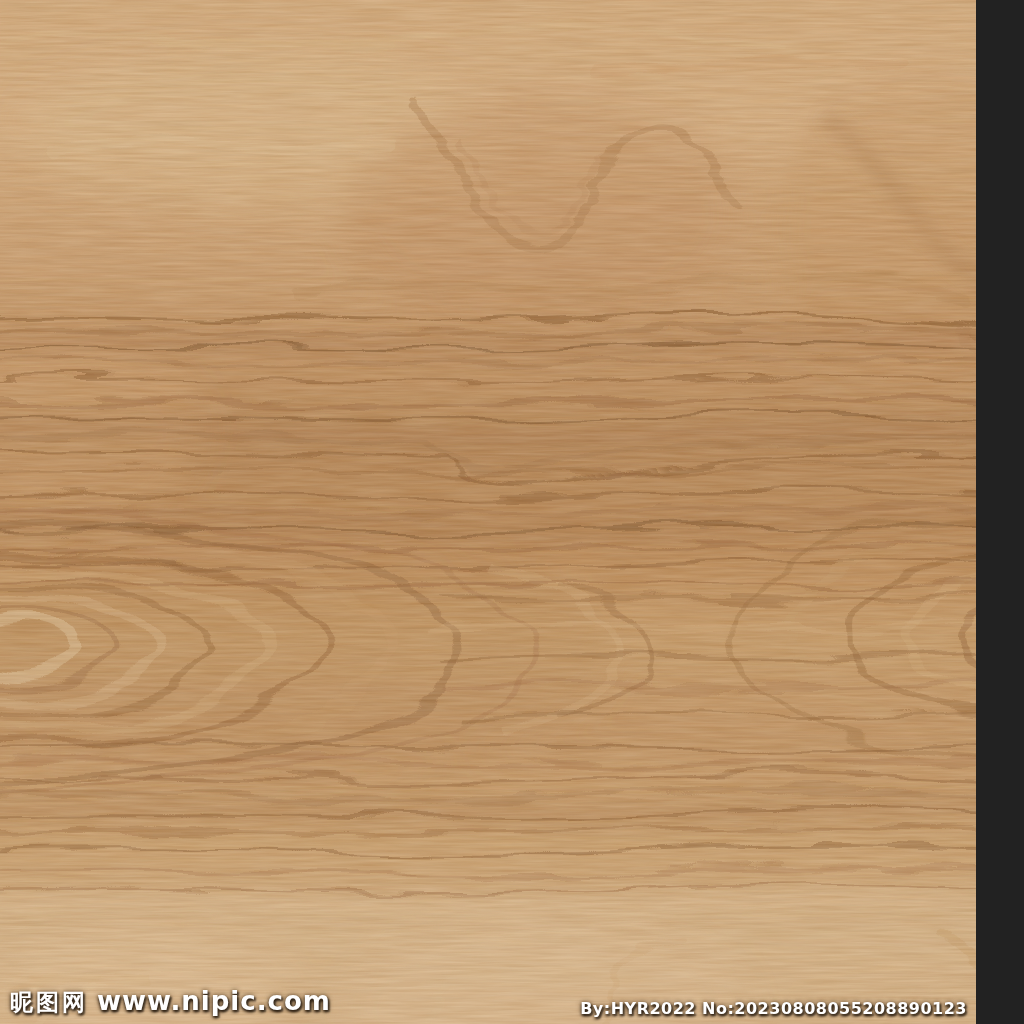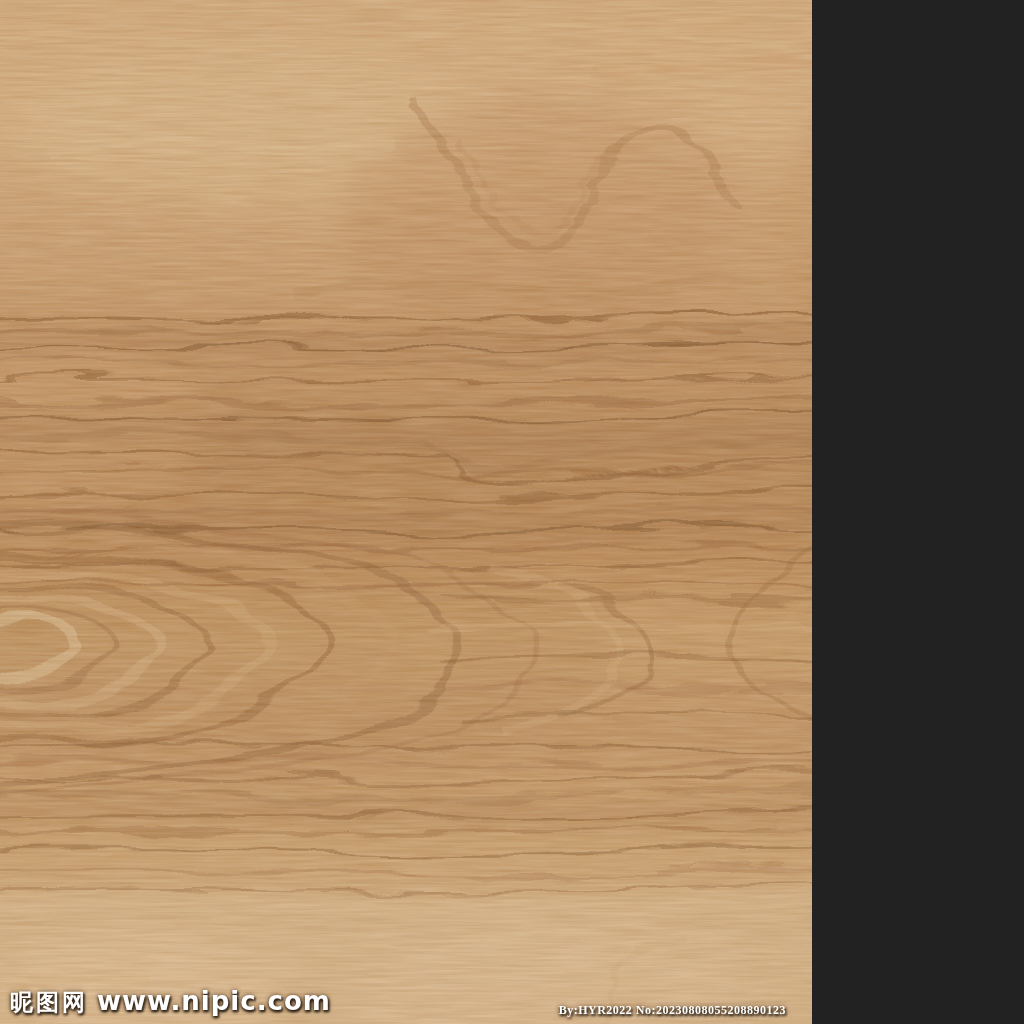--- a/index.html
+++ b/index.html
@@ -1,24 +1,24 @@
 <!DOCTYPE html>
 <html><head>
 <meta charset="utf-8">
 <style>
   html,body{margin:0;padding:0;background:#222;}
   body{width:1024px;height:1024px;overflow:hidden;font-family:"DejaVu Sans",sans-serif;}
-  .stage{position:relative;width:812px;height:1024px;background:#0c4a6e;overflow:hidden;}
+  .stage{position:relative;width:976px;height:1024px;background:#0c4a6e;overflow:hidden;}
   .stage svg{position:absolute;inset:0;display:block;}
   .wm{position:absolute;bottom:6px;color:#fff;white-space:nowrap;
       text-shadow:0 2px 3px rgba(45,32,18,.95), 2px 2px 2px rgba(0,0,0,.55), 0 0 5px rgba(60,40,20,.8);}
   .wm-left{left:10px;display:flex;align-items:baseline;gap:9px;}
   .wm-left .logo{font-size:23px;font-weight:bold;letter-spacing:3px;}
   .wm-left .url{font-size:26px;font-weight:bold;letter-spacing:1px;}
-  .wm-right{right:26px;font-size:12px;font-weight:bold;letter-spacing:0.5px;font-family:Liberation Serif, serif;}
+  .wm-right{right:9px;font-size:16px;font-weight:bold;letter-spacing:0.5px;}
 </style>
 </head>
 <body>
 
 <div class="stage">
 
   <svg width="1024" height="1024" viewBox="0 0 1024 1024" preserveAspectRatio="none" aria-hidden="true">
     <defs>
       <linearGradient id="base" x1="0" y1="0" x2="0" y2="1">
         <stop offset="0%" stop-color="#d2a97a"></stop>

